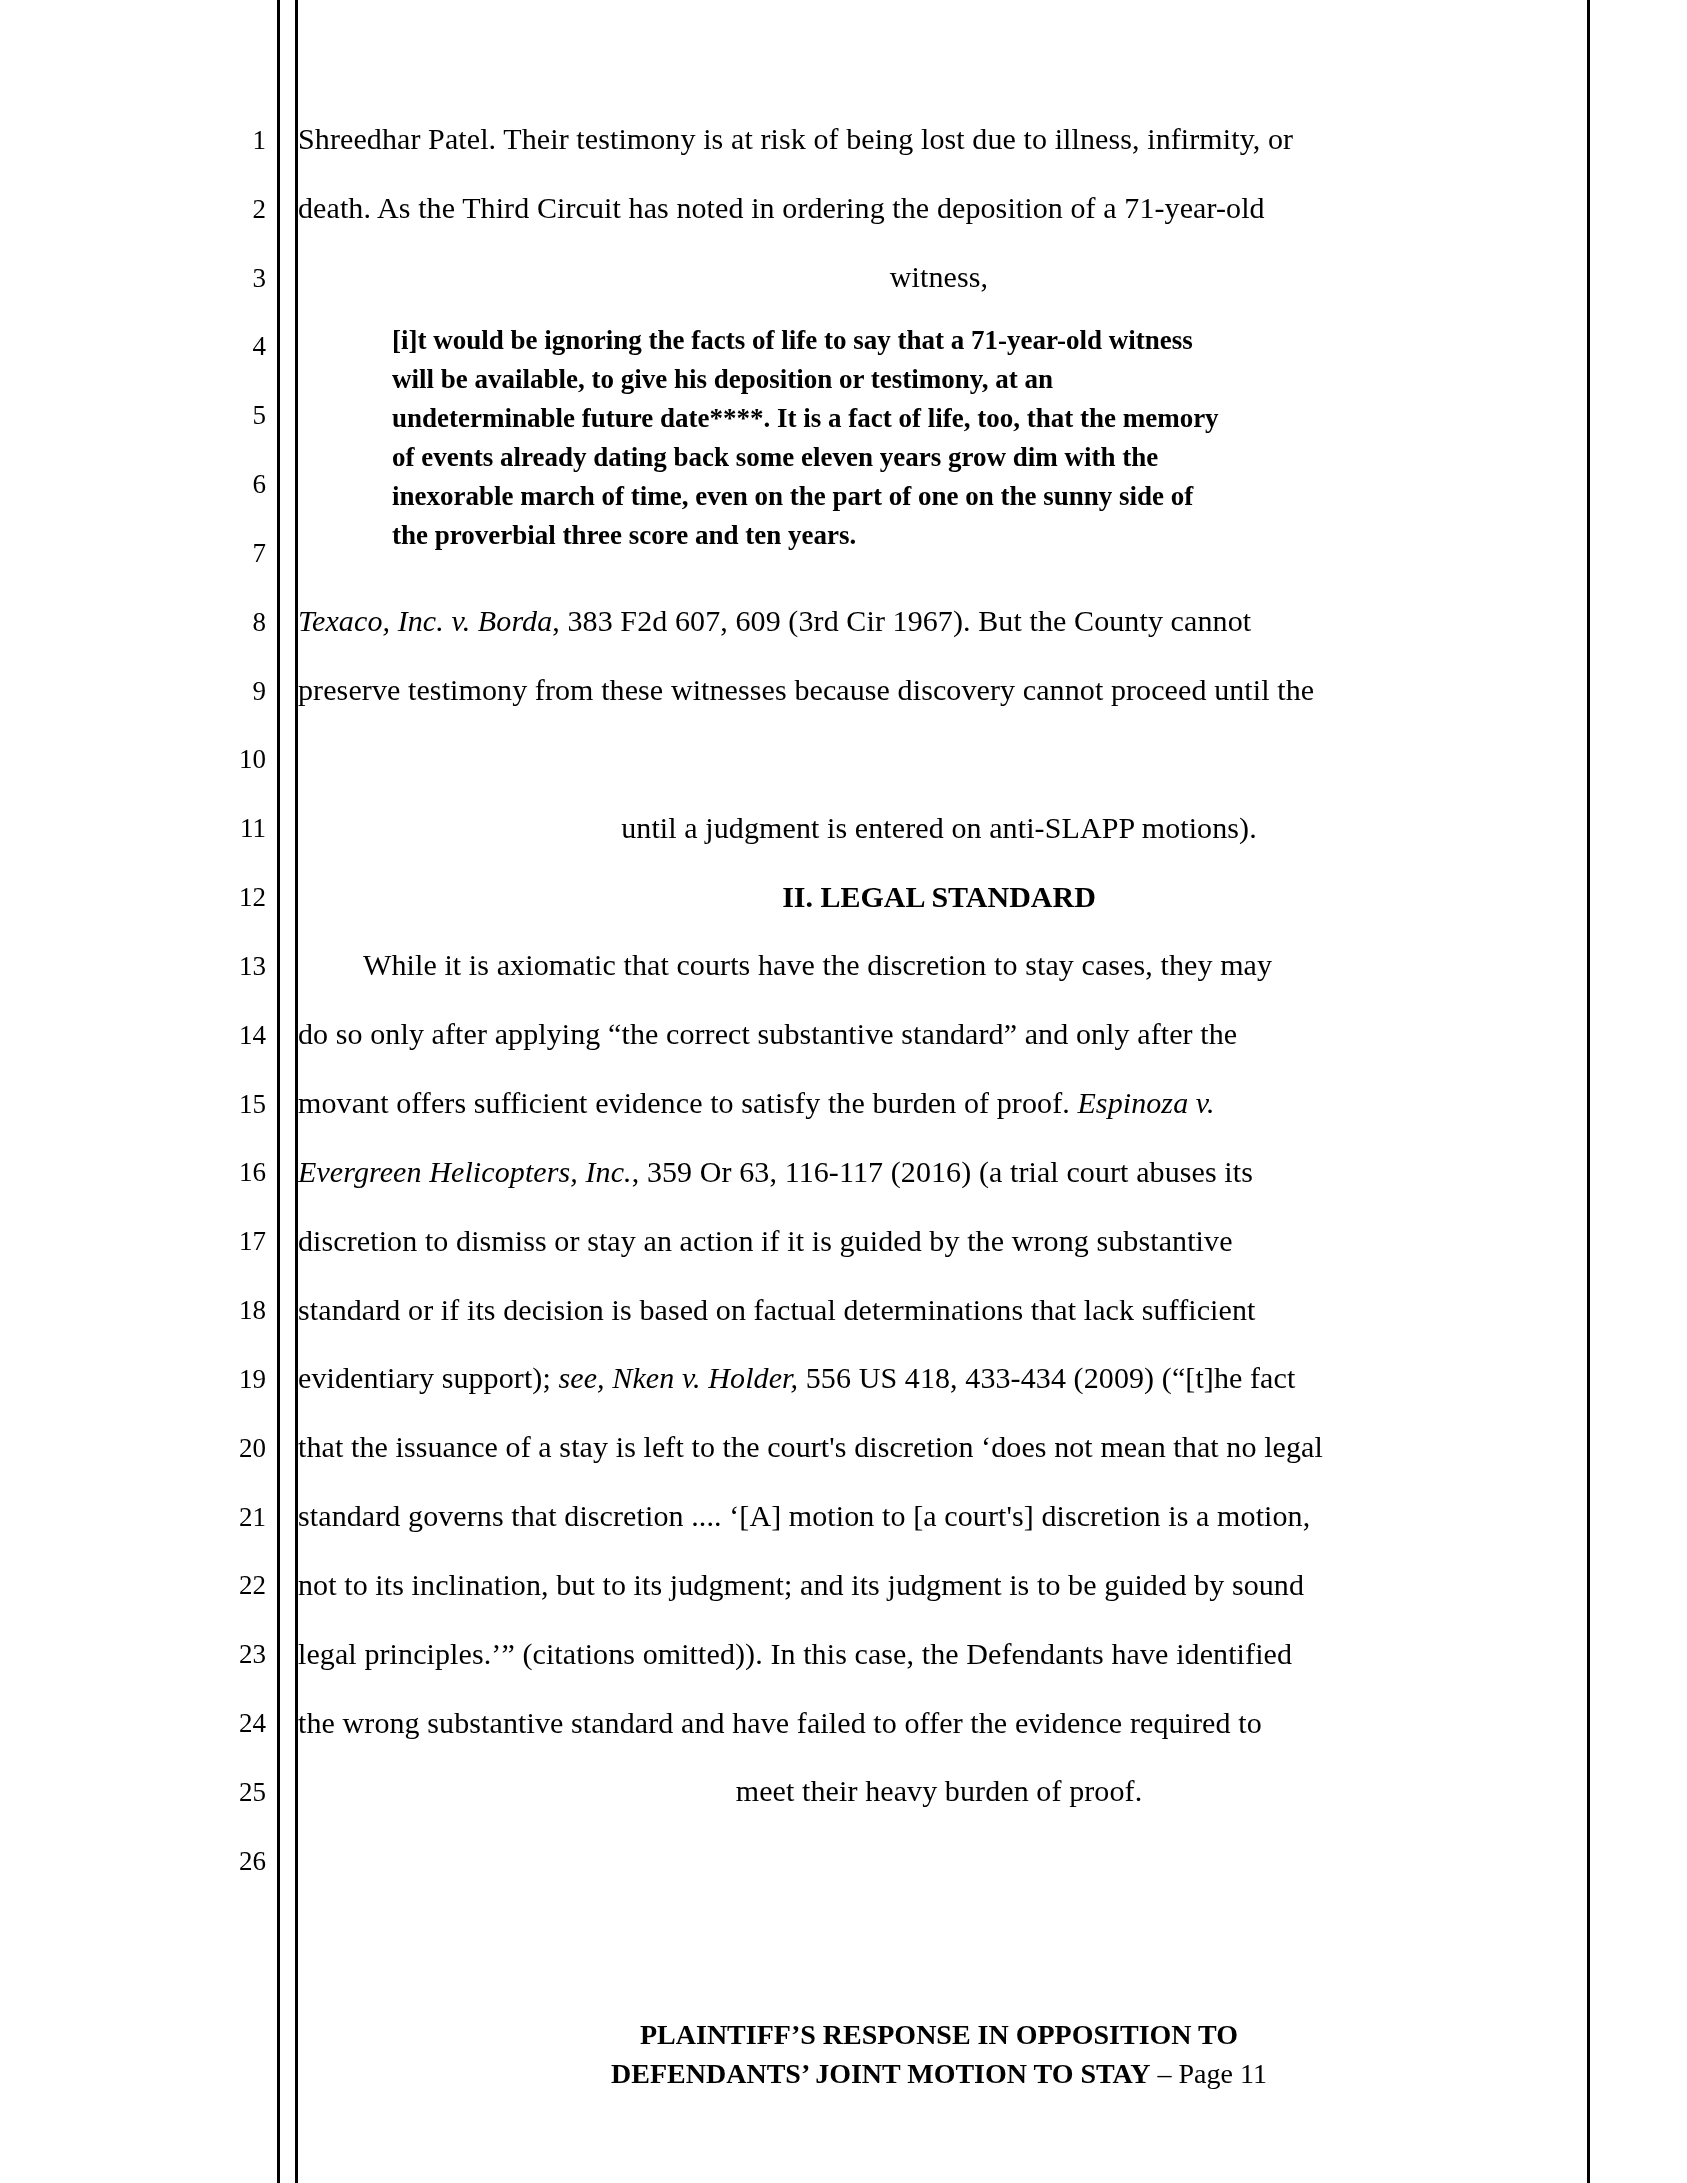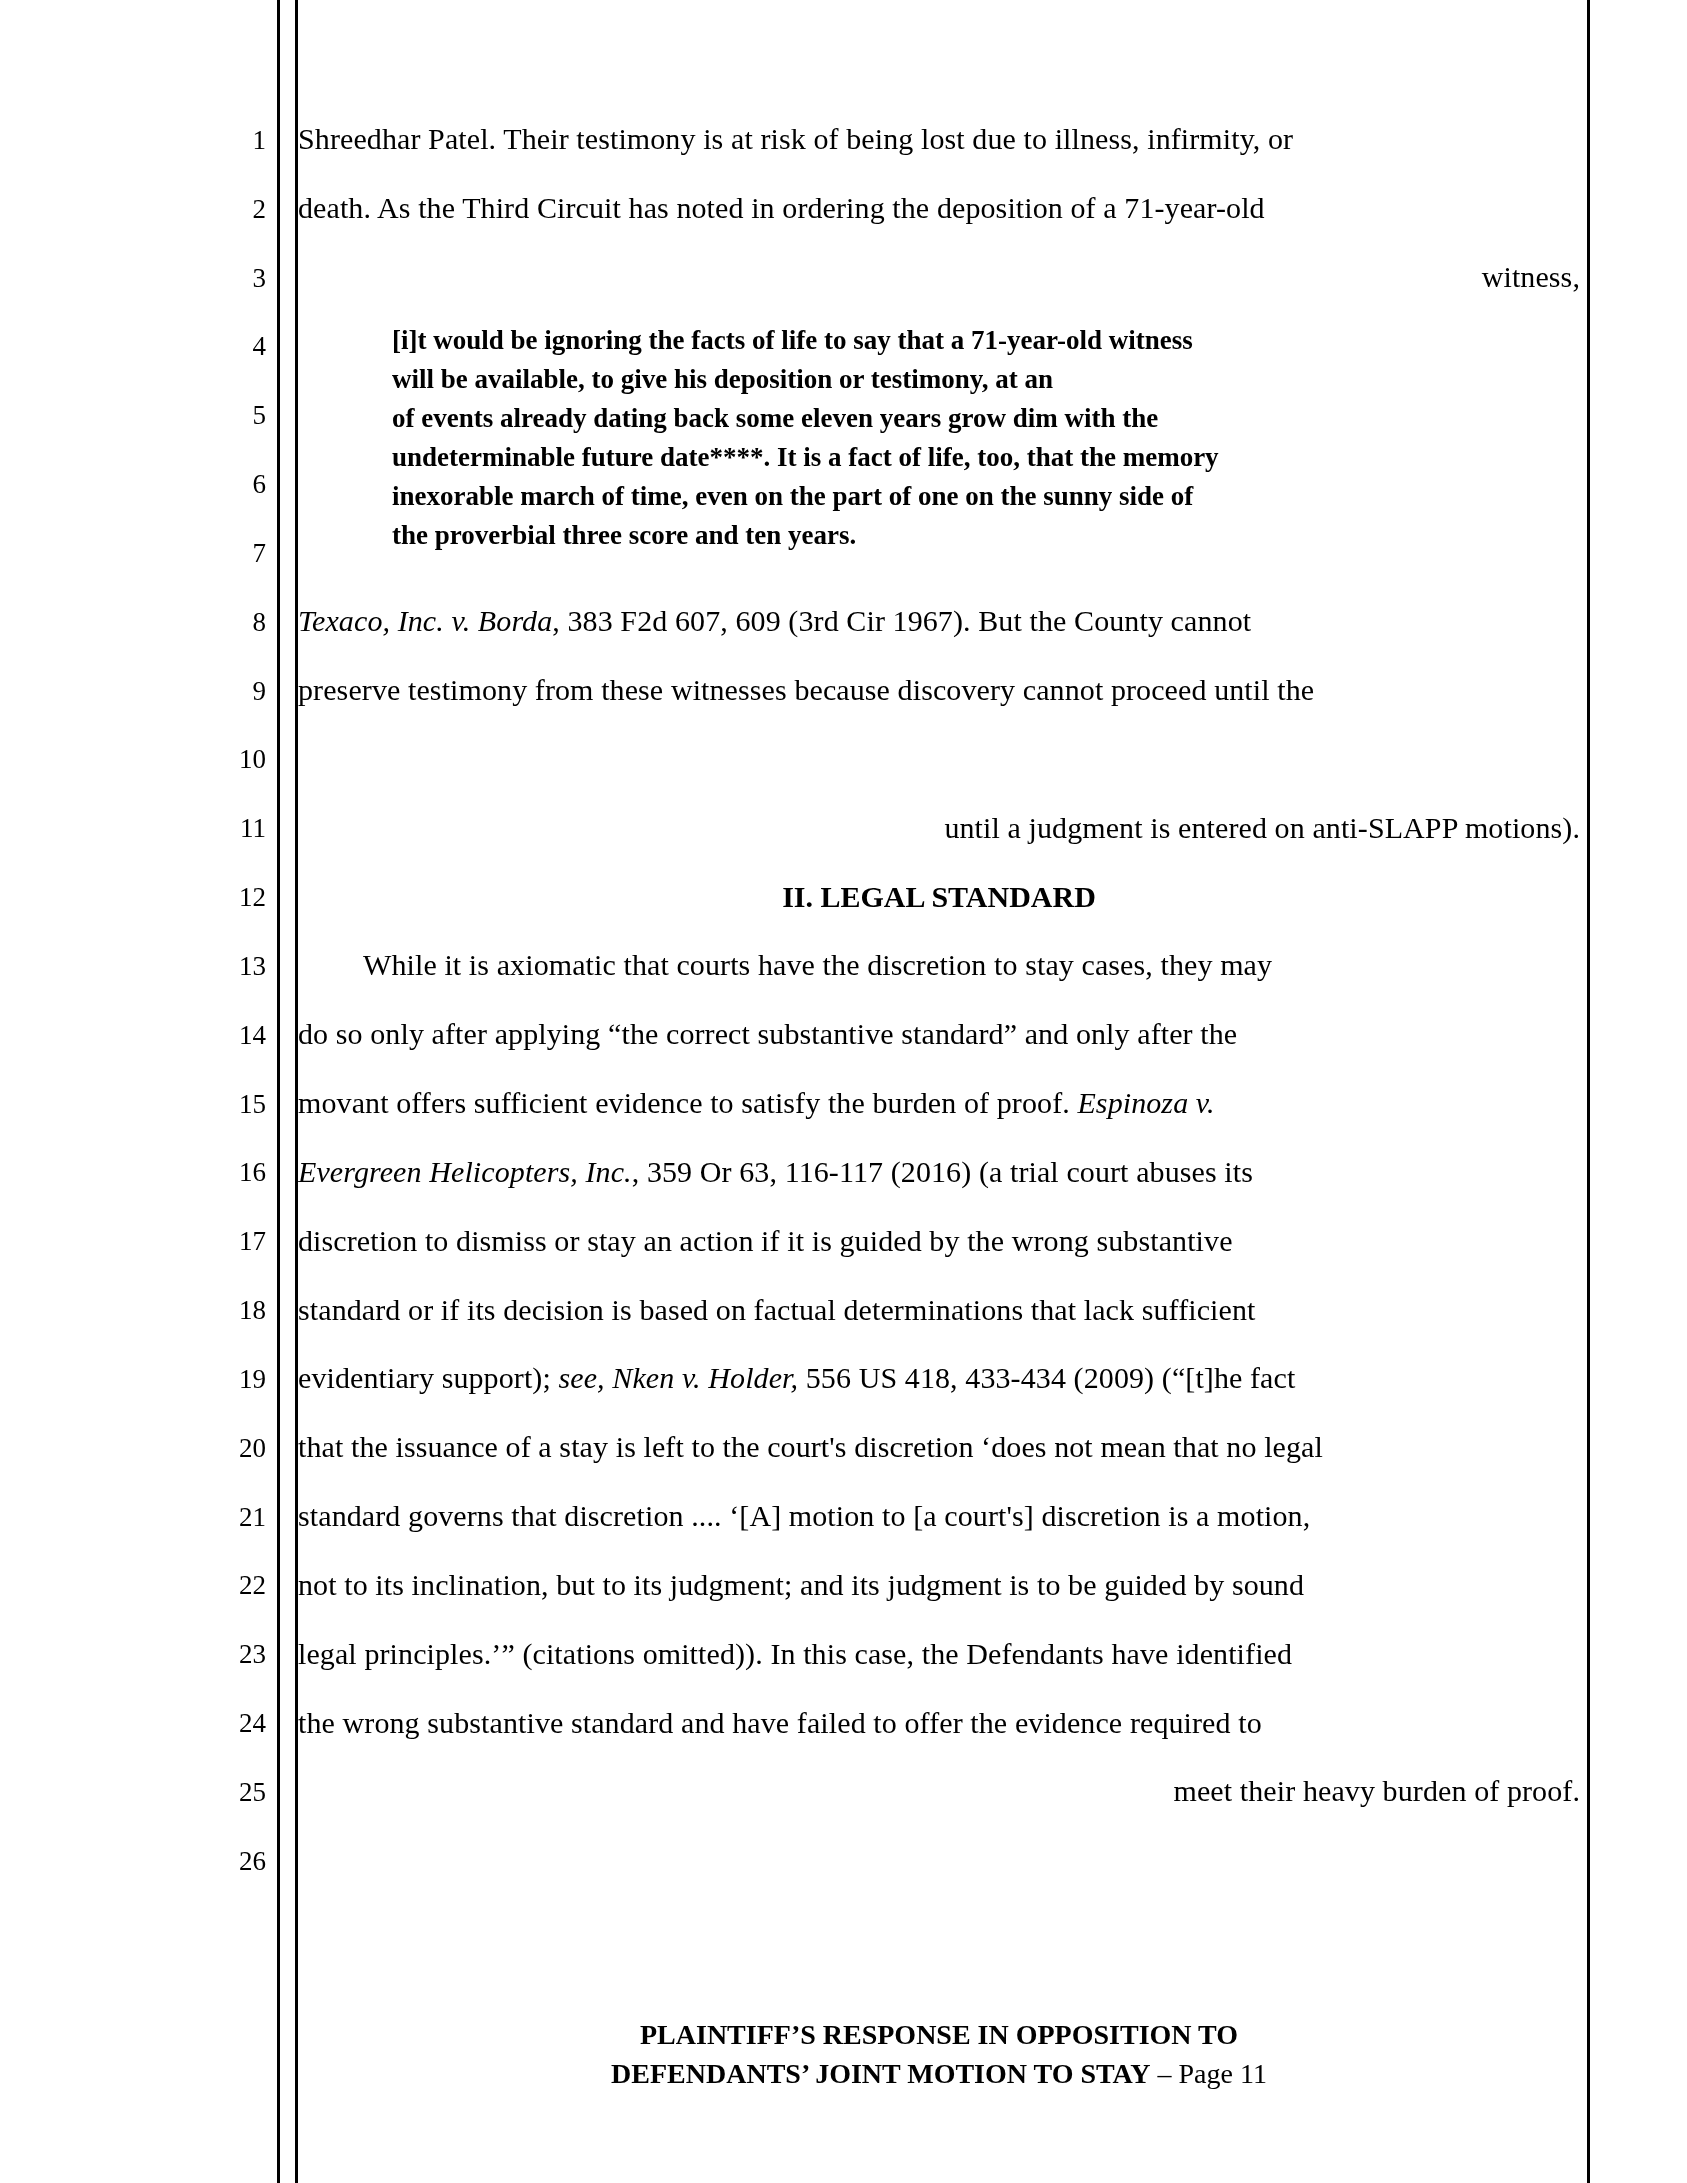--- a/index.html
+++ b/index.html
@@ -64,21 +64,21 @@
   .para {
     position: absolute;
     left: 0;
     width: 1282px;
     font-size: 30px;
     line-height: 67px;
     text-align: justify;
     text-justify: inter-word;
     letter-spacing: 0.1px;
   }
-  .para.nojust { text-align: right; font-family: Liberation Serif, serif; }
+  .para.nojust { text-align: center; font-family: Liberation Serif, serif; }
 
   .para-indent { text-indent: 65px; }
 
   .blockquote {
     position: absolute;
     left: 94px;
     width: 1087px;
     font-size: 27px;
     line-height: 39px;
     text-align: justify;
@@ -152,22 +152,22 @@
 
   <div class="body-col">
 
     <div class="para" style="top:105px">Shreedhar Patel. Their testimony is at risk of being lost due to illness, infirmity, or</div>
     <div class="para" style="top:174px">death. As the Third Circuit has noted in ordering the deposition of a 71-year-old</div>
     <div class="para nojust" style="top:243px">witness,</div>
 
     <div class="blockquote" style="top:321px">
       <div>[i]t would be ignoring the facts of life to say that a 71-year-old witness</div>
       <div>will be available, to give his deposition or testimony, at an</div>
+      <div>undeterminable future date****. It is a fact of life, too, that the memory</div>
       <div>of events already dating back some eleven years grow dim with the</div>
-      <div>undeterminable future date****. It is a fact of life, too, that the memory</div>
       <div>inexorable march of time, even on the part of one on the sunny side of</div>
       <div class="last">the proverbial three score and ten years.</div>
     </div>
 
     <div class="para" style="top:587px"><i>Texaco, Inc. v. Borda</i><span>, 383 F2d 607, 609 (3rd Cir 1967). But the County cannot</span></div>
     <div class="para" style="top:656px">preserve testimony from these witnesses because discovery cannot proceed until the</div>
     <div class="para nojust" style="top:794px">until a judgment is entered on anti-SLAPP motions).</div>
 
     <div class="heading" style="top:863px">II. LEGAL STANDARD</div>
 

